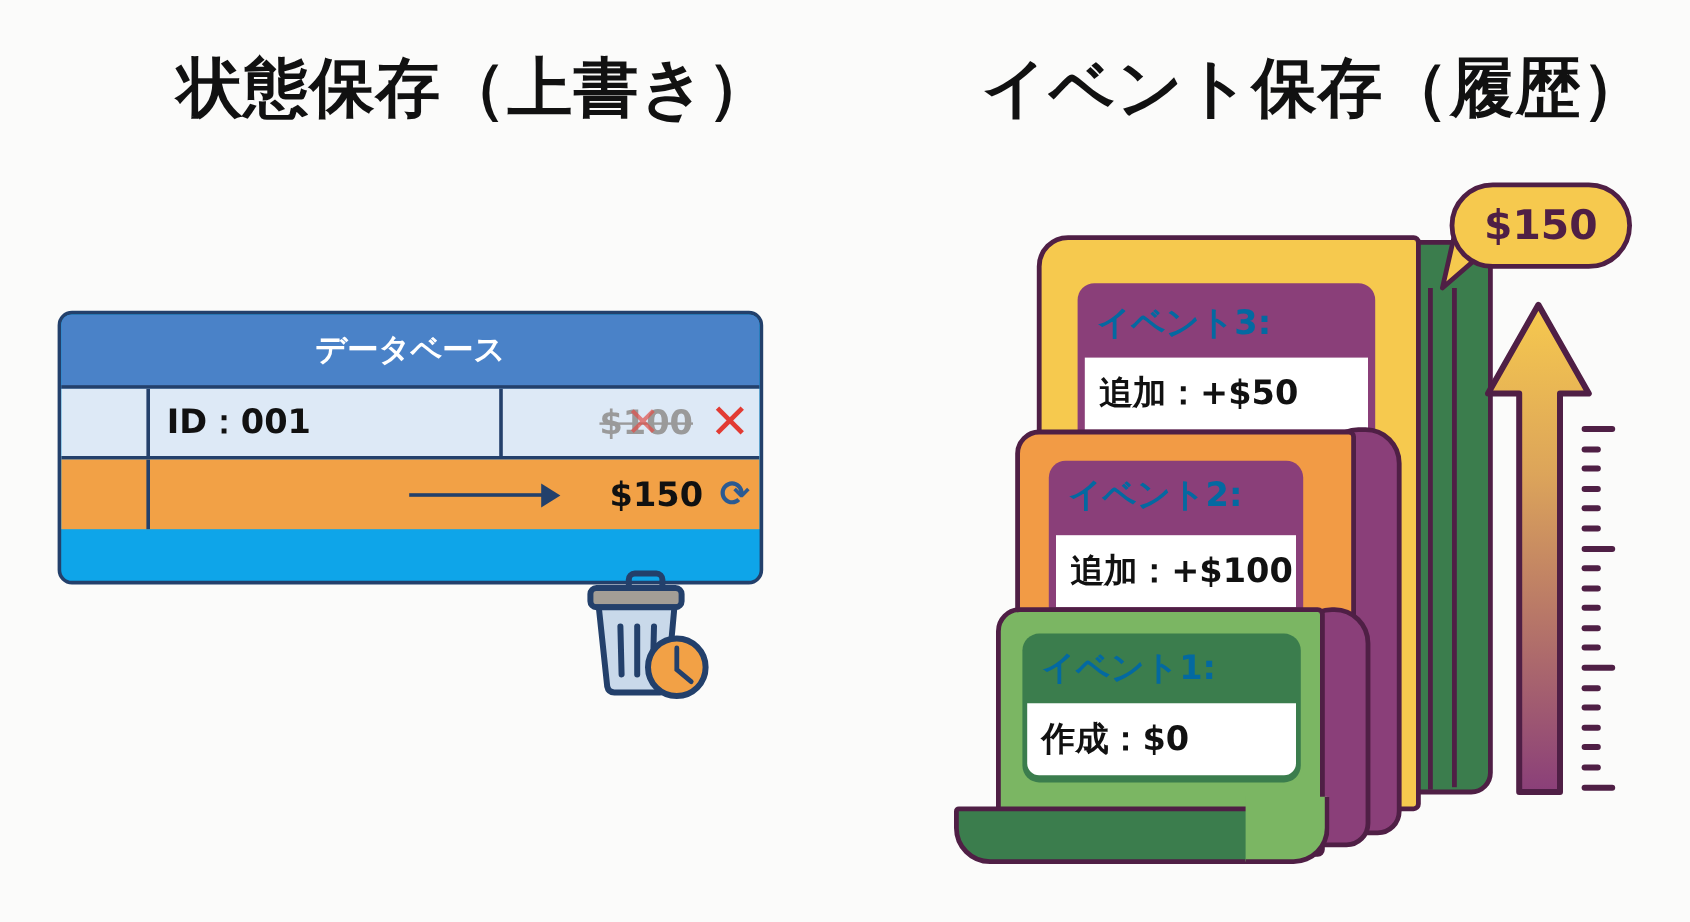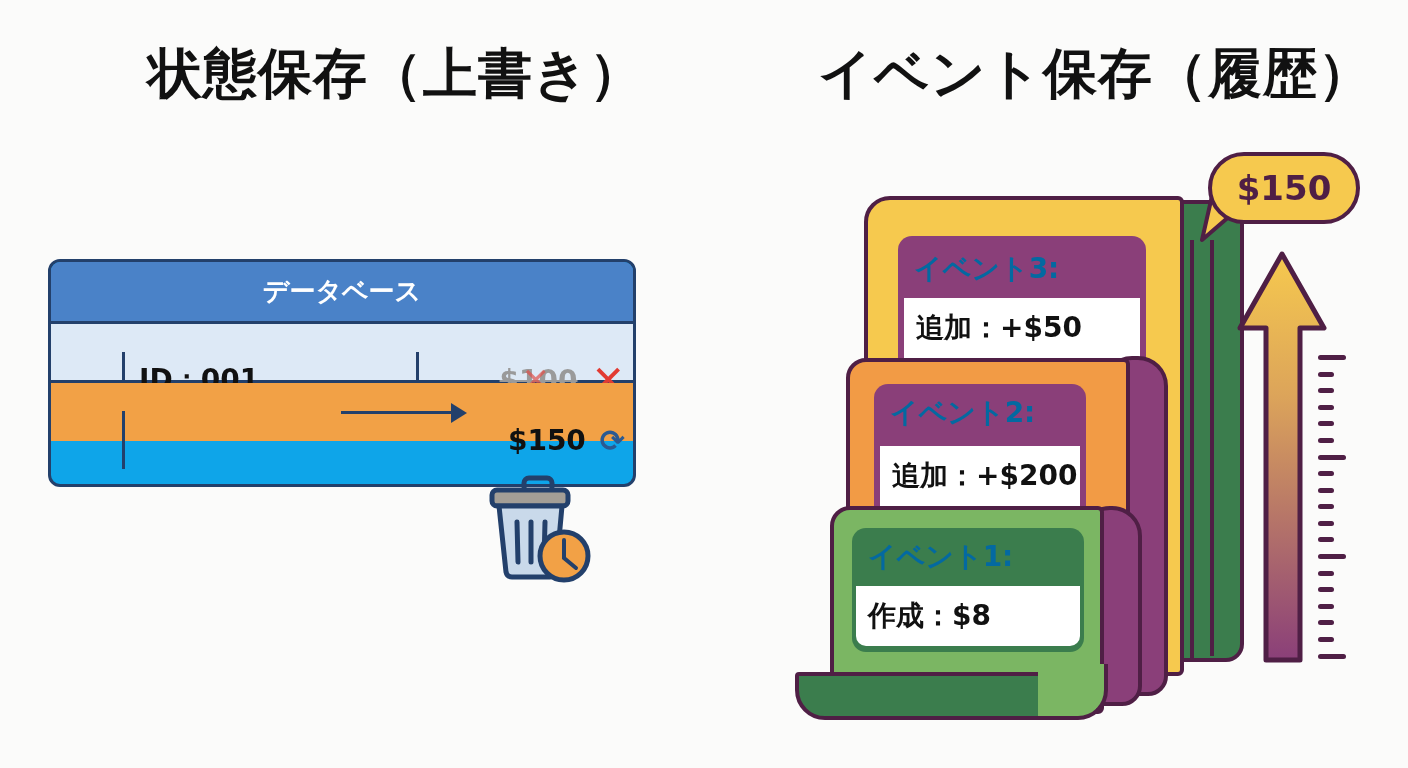--- a/index.html
+++ b/index.html
@@ -22,21 +22,21 @@
     box-sizing:border-box; background:#0ea5e9;
   }
   .db-header {
     height:62px; background:#4a82c8; color:#fff; font-weight:bold; font-size:26px;
     display:flex; align-items:center; justify-content:center;
     border-bottom:3px solid #23406b; box-sizing:border-box;
   }
   .db-row { position:relative; height:57px; display:flex; box-sizing:border-box; }
   .db-row.r1 { background:#dde9f6; border-bottom:3px solid #23406b; height:59px; }
   .db-row.r2 { background:#f2a146; height:58px; }
-  .cell { box-sizing:border-box; height:100%; display:flex; align-items:center; font-weight:bold; font-size:28px; color:#111;margin-top:28px; }
+  .cell { box-sizing:border-box; height:100%; display:flex; align-items:center; font-weight:bold; font-size:28px; color:#111; }
   .c0 { width:74px; border-right:3px solid #23406b; }
   .c1 { width:294px; border-right:3px solid #23406b; padding-left:14px; }
   .c2 { flex:1; justify-content:flex-end; padding-right:8px; gap:14px; }
   .old-val { color:#9a9a9a; text-decoration:line-through; position:relative; }
   .old-val .x-mark { position:absolute; left:22px; top:-4px; color:#e0504a; opacity:.7; font-size:34px; }
   .del-x { color:#e23b33; font-size:40px; font-weight:bold; line-height:1; }
   .refresh { color:#2b5a92; font-size:30px; }
   .arrow-line {
     position:absolute; left:290px; top:28px; width:112px; height:3px; background:#23406b;
   }
@@ -107,28 +107,28 @@
 <div class="abs" style="left:864px;top:196px;width:320px;height:480px;background:#f6c94e;border:4px solid #4f1f45;border-radius:26px 6px 6px 6px;"></div>
 <div class="abs" style="left:898px;top:236px;width:248px;height:130px;background:#8a3f79;border-radius:14px 14px 0 0;"></div>
 <div class="ev-label" style="left:914px;top:250px;">イベント3:</div>
 <div class="ev-box" style="left:904px;top:298px;width:236px;height:60px;">追加：+$50</div>
 
 <div class="abs" style="left:1102px;top:356px;width:66px;height:340px;background:#8a3f79;border:4px solid #4f1f45;border-radius:30px 30px 20px 20px;"></div>
 
 <div class="abs" style="left:846px;top:358px;width:284px;height:340px;background:#f29b45;border:4px solid #4f1f45;border-radius:20px 6px 6px 6px;"></div>
 <div class="abs" style="left:874px;top:384px;width:212px;height:140px;background:#8a3f79;border-radius:14px 14px 0 0;"></div>
 <div class="ev-label" style="left:890px;top:394px;">イベント2:</div>
-<div class="ev-box" style="left:880px;top:446px;width:200px;height:60px;">追加：+$200</div>
+<div class="ev-box" style="left:880px;top:446px;width:200px;height:60px;">追加：+$100</div>
 
 <div class="abs" style="left:1080px;top:506px;width:62px;height:200px;background:#8a3f79;border:4px solid #4f1f45;border-radius:30px 30px 20px 20px;"></div>
 
 <div class="abs" style="left:830px;top:506px;width:274px;height:208px;background:#7bb663;border:4px solid #4f1f45;border-radius:20px 6px 6px 6px;"></div>
 <div class="abs" style="left:852px;top:528px;width:232px;height:124px;background:#3b7d4d;border-radius:14px;"></div>
 <div class="ev-label" style="left:868px;top:538px;">イベント1:</div>
-<div class="ev-box" style="left:856px;top:586px;width:224px;height:60px;border-radius:0 0 10px 10px;">作成：$8</div>
+<div class="ev-box" style="left:856px;top:586px;width:224px;height:60px;border-radius:0 0 10px 10px;">作成：$0</div>
 
 <div class="abs" style="left:795px;top:672px;width:270px;height:48px;background:#3b7d4d;border:4px solid #4f1f45;border-radius:4px 4px 6px 30px;"></div>
 <div class="abs" style="left:1038px;top:664px;width:70px;height:56px;background:#7bb663;border:4px solid #4f1f45;border-top:none;border-left:none;border-radius:0 0 30px 0;"></div>
 
 <svg class="abs" style="left:1192px;top:196px;width:40px;height:50px;" viewBox="0 0 40 50">
   <path d="M20 0 L10 44 L40 18 Z" fill="#f6c94e" stroke="#4f1f45" stroke-width="4" stroke-linejoin="round"></path>
 </svg>
 <div class="bubble">$150</div>
 
 <svg class="abs" style="left:1234px;top:248px;width:96px;height:418px;" viewBox="0 0 96 418">

